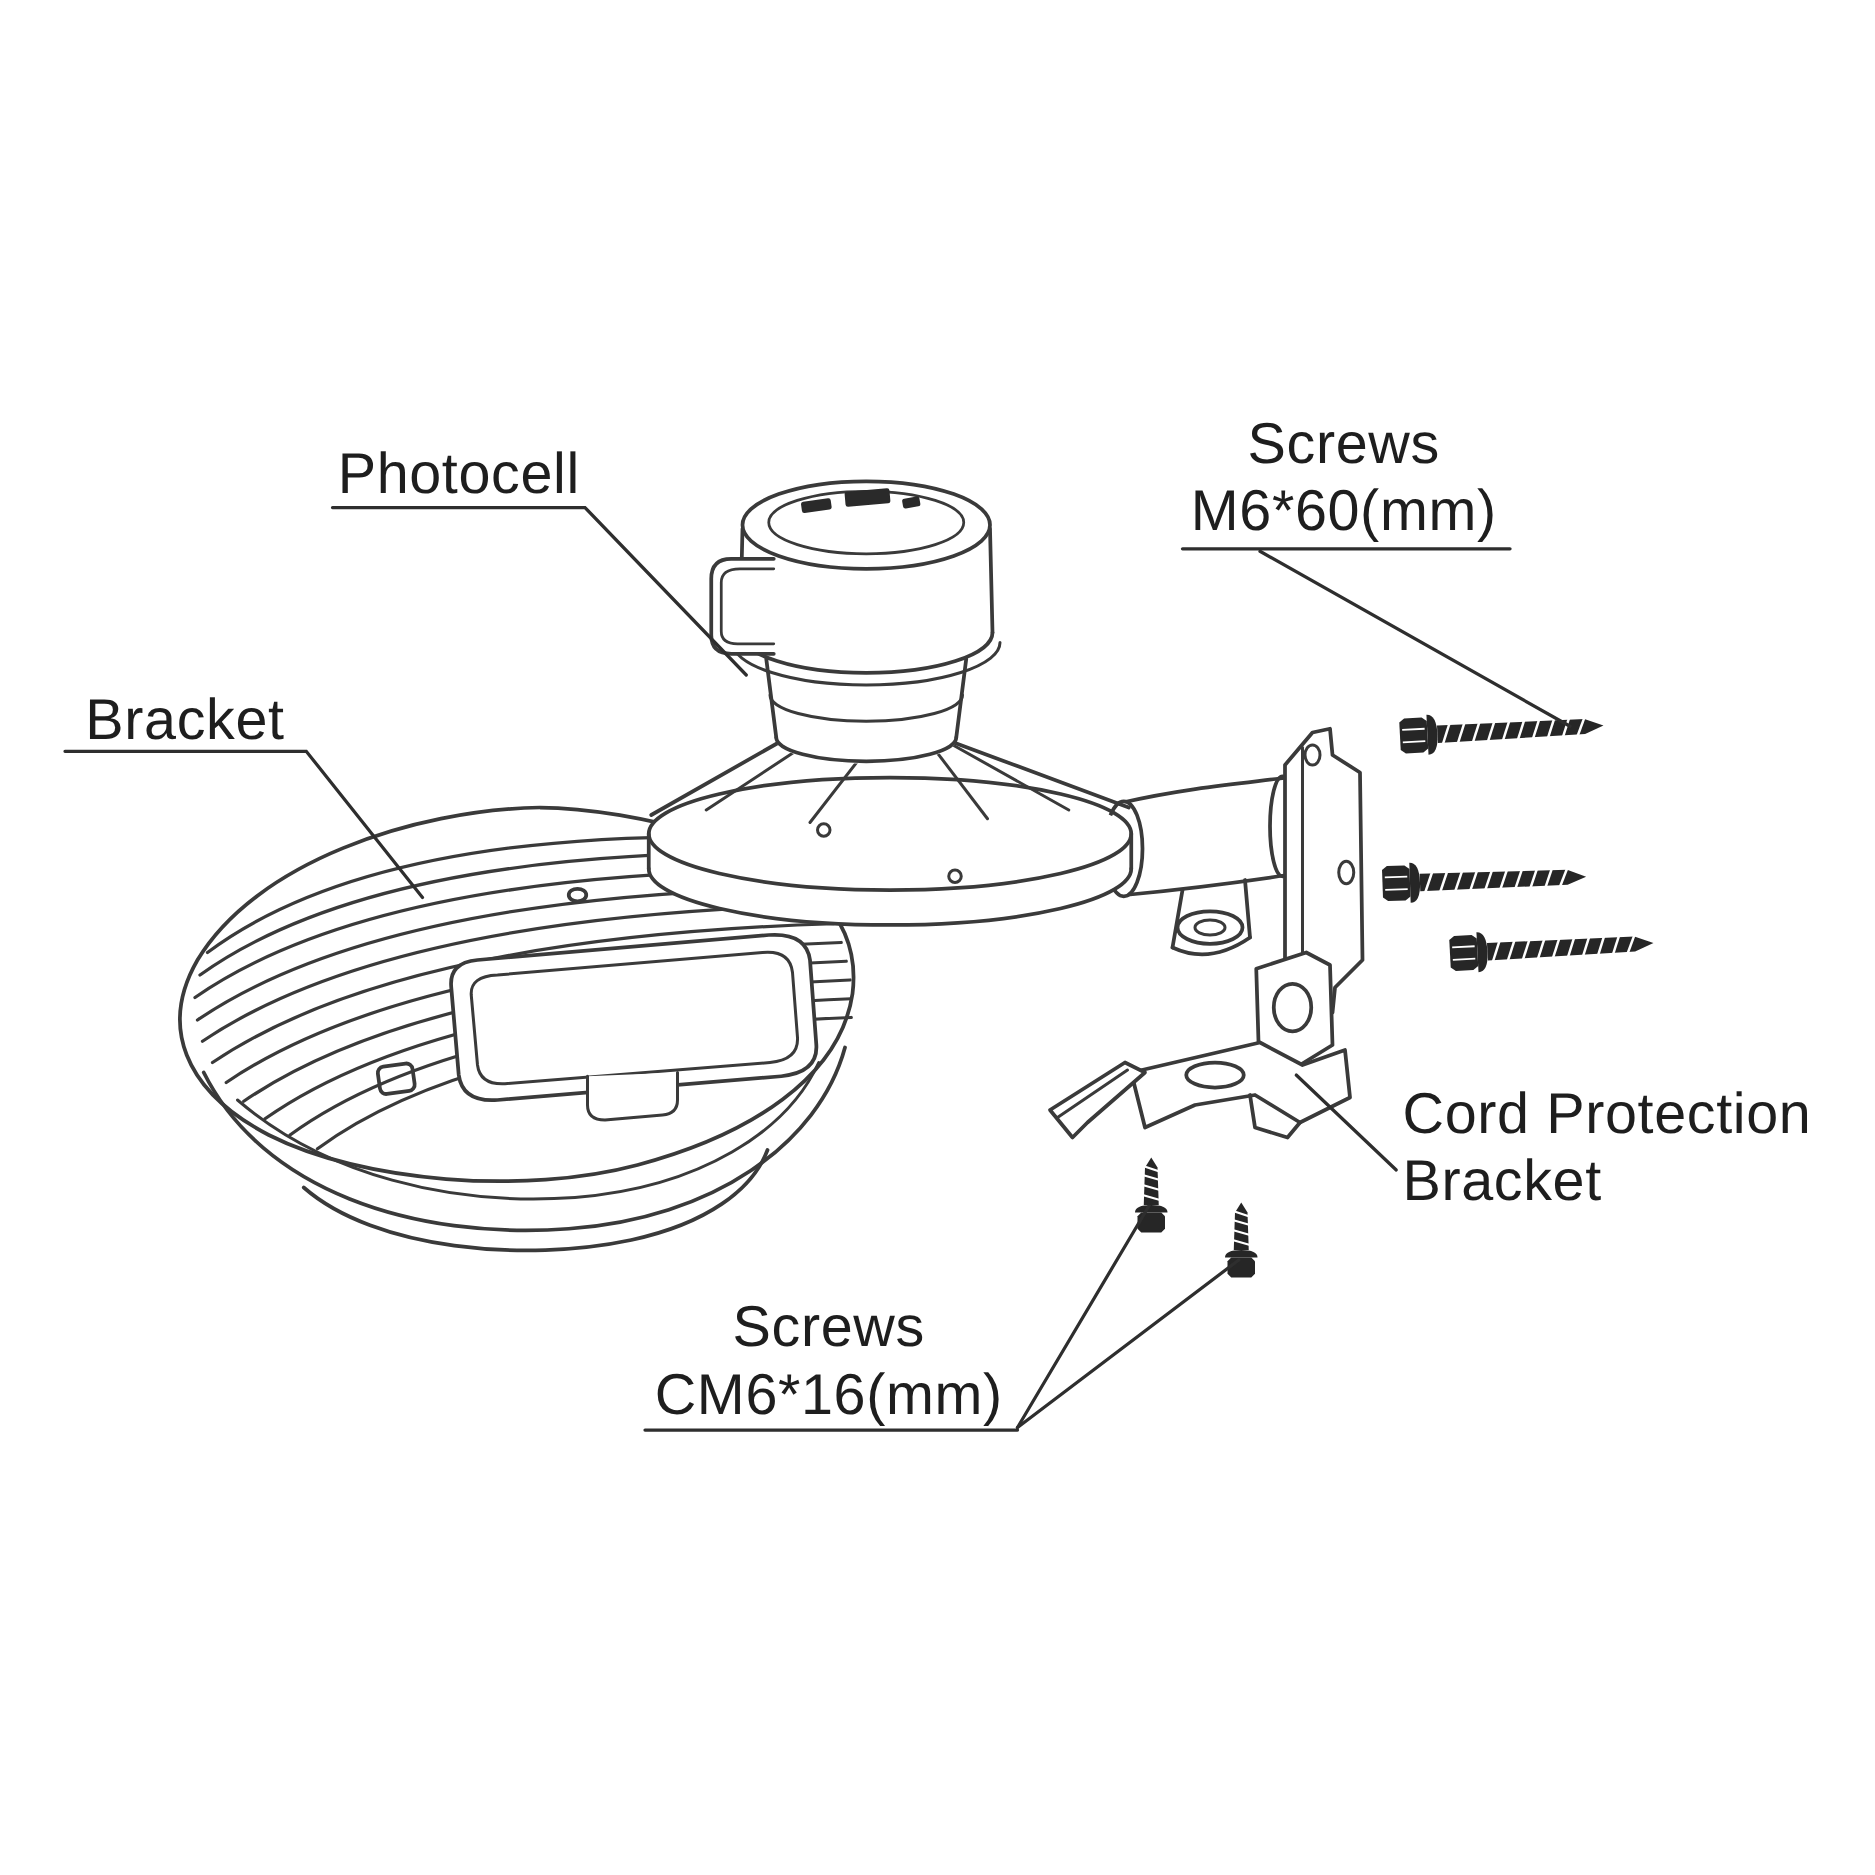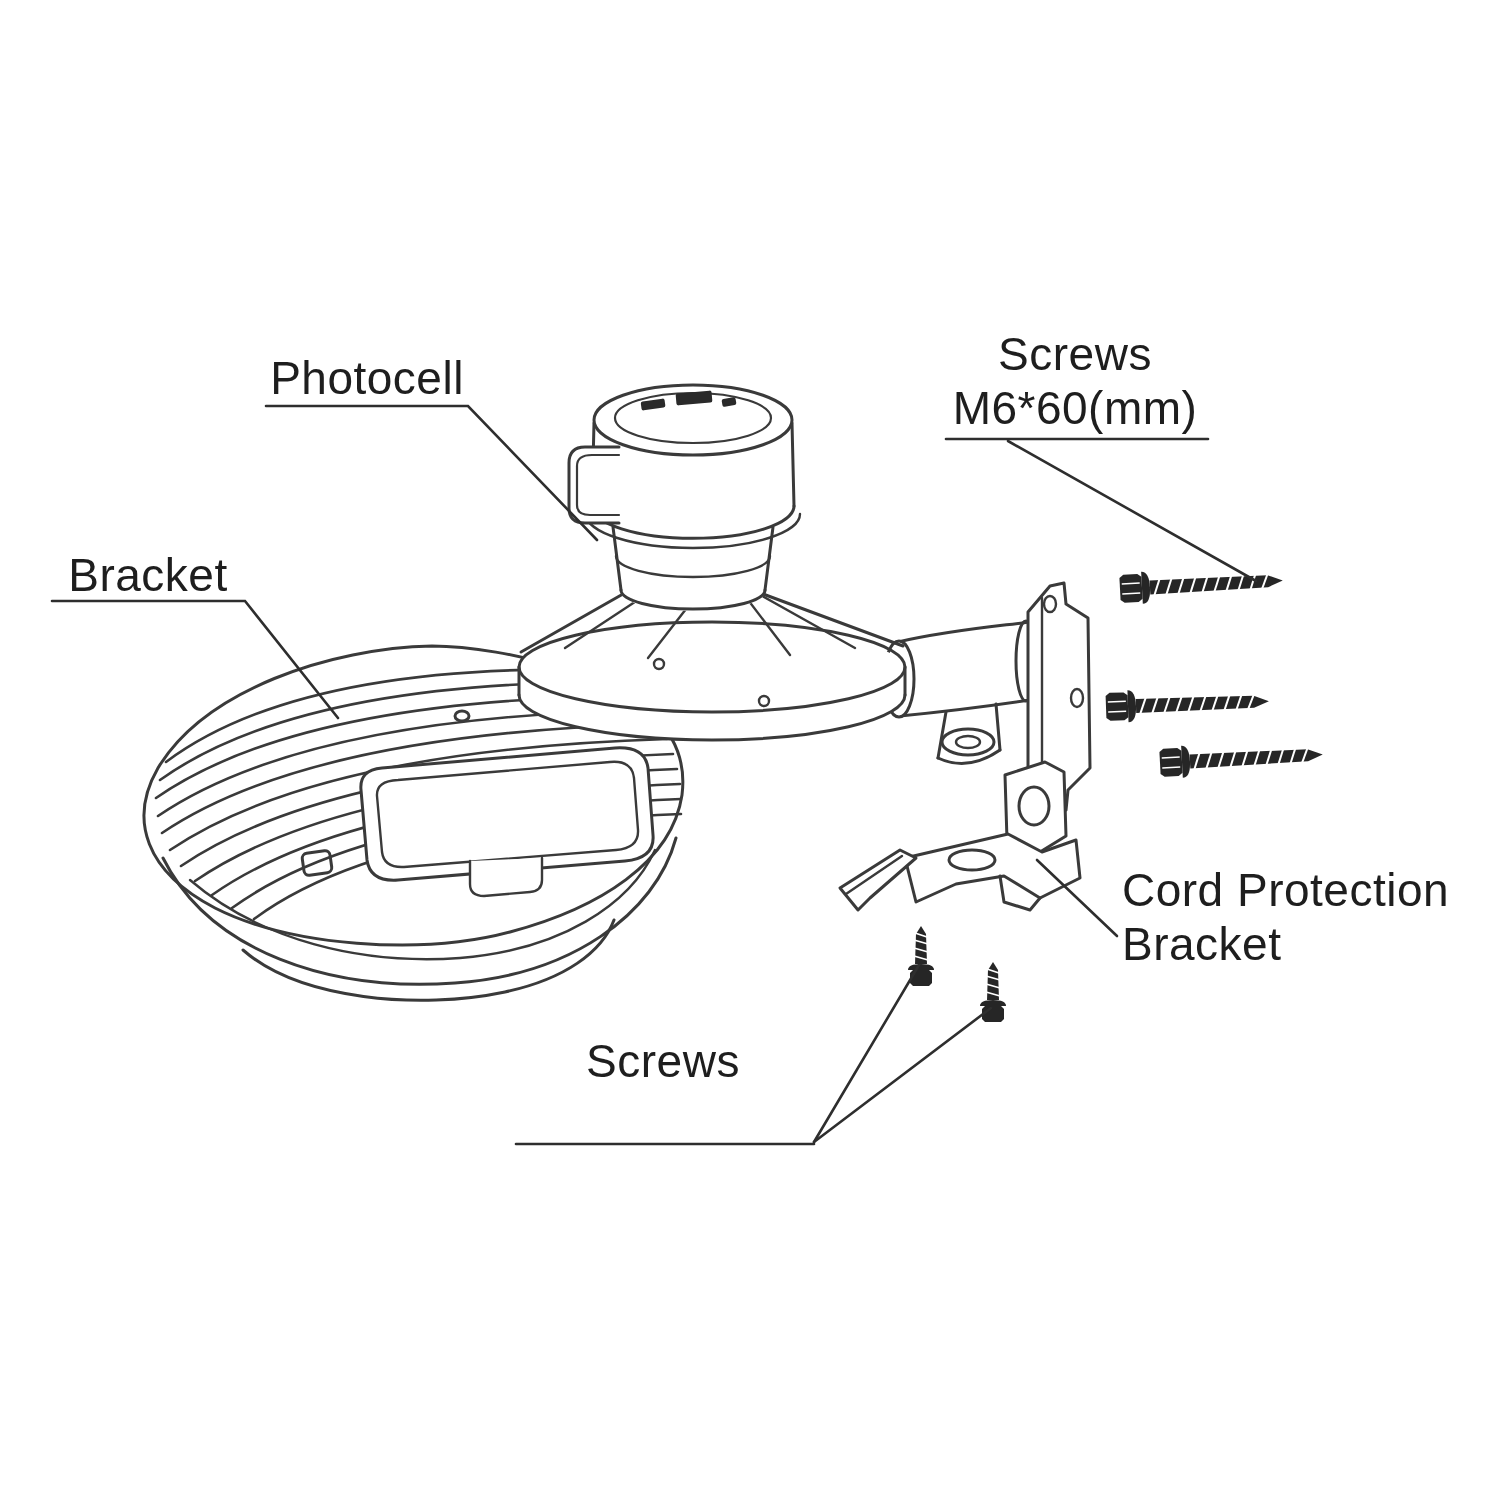--- a/index.html
+++ b/index.html
@@ -189,15 +189,16 @@
   <span class="l">M6*60(mm)</span>
 </div>
 
 <div class="label" style="left:1122px;top:864px;width:340px;">
   <span class="l">Cord Protection</span>
   <span class="l">Bracket</span>
 </div>
 
 <div class="label center" style="left:513px;top:1035px;width:300px;">
   <span class="l">Screws</span>
+  <span class="l">CM6*16(mm)</span>
 </div>
 
 </div>
 
 </body></html>

